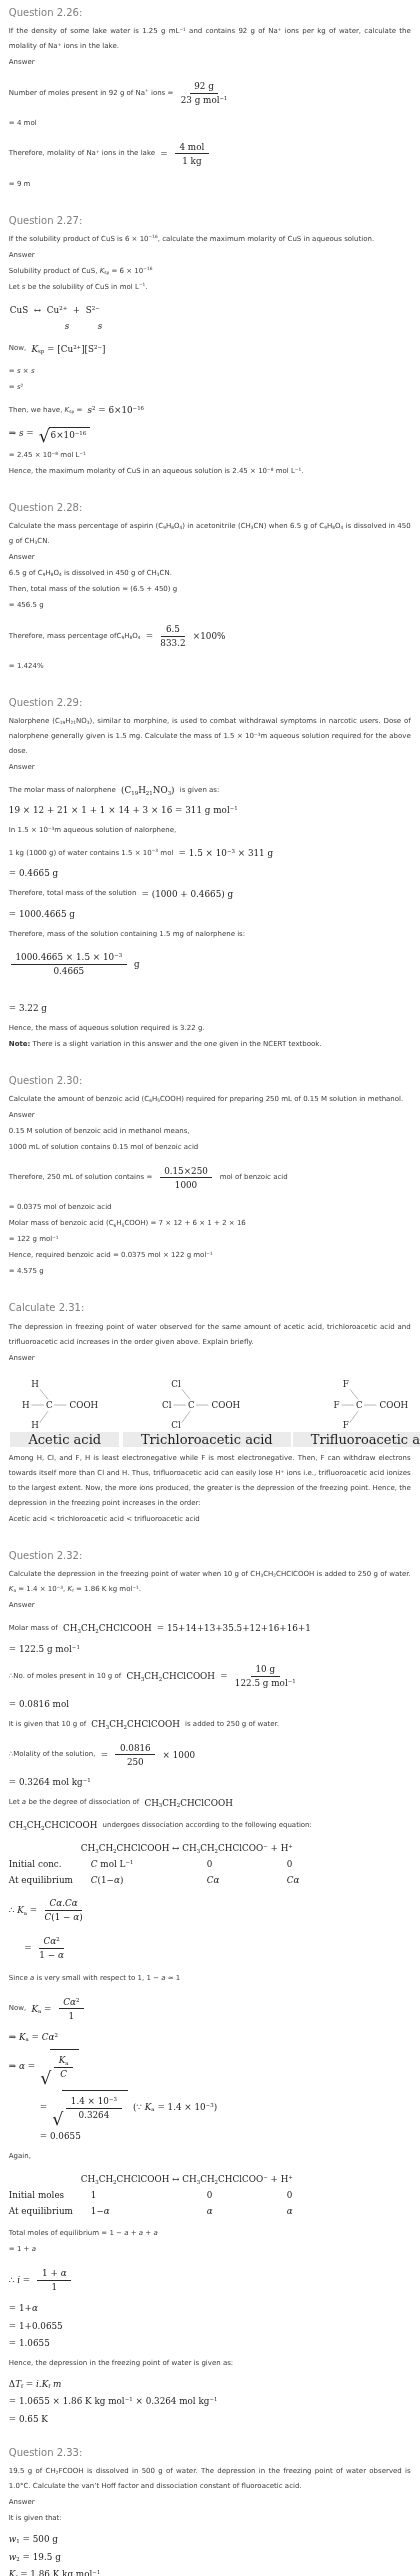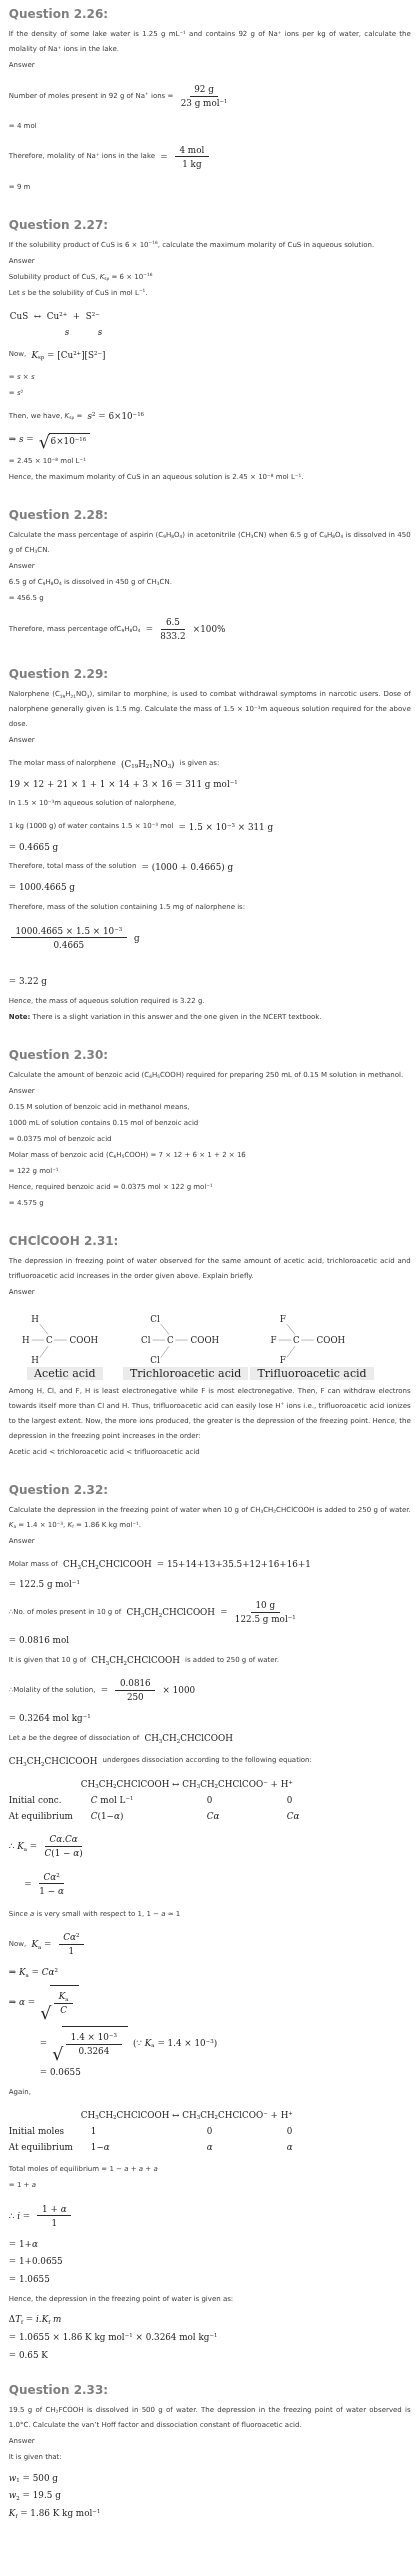--- a/index.html
+++ b/index.html
@@ -2,21 +2,21 @@
 <html style="font-size:8.2px"><head>
 <meta charset="utf-8">
 <style>
   html,body{margin:0;padding:0;background:#ffffff;}
   .page{
     width:420px;min-height:2978px;box-sizing:border-box;
     padding:6.2px 9.3px 20.6px 8.8px;background:#fff;
     font-family:"DejaVu Sans","Liberation Sans",sans-serif;
     color:#3a3a3a;
   }
-  .qh{color:#7f7f7f;font-weight:bold;font-size:12px;margin:23px 0 6.2px;}
+  .qh{color:#7f7f7f;font-weight:normal;font-size:10px;margin:23px 0 6.2px;}
   #doc > .qh:first-child{margin-top:1px;}
   .para{font-size:7px;line-height:15px;text-align:justify;margin:1px 0;}
   .para b{color:#2e2e2e;}
   sup{font-size:62%;vertical-align:baseline;position:relative;top:-0.55em;line-height:0;}
   sub{font-size:62%;vertical-align:baseline;position:relative;top:0.28em;line-height:0;}
   .mline{font-family:"DejaVu Serif","Liberation Serif",serif;font-size:8.8px;color:#1c1c1c;margin:7.7px 0;}
   .row{display:flex;align-items:center;flex-wrap:wrap;column-gap:5.2px;margin:7.7px 0;}
   .it-t{font-size:7px;line-height:15px;}
   .it-m{font-family:"DejaVu Serif","Liberation Serif",serif;font-size:8.8px;color:#1c1c1c;}
   .frac{
@@ -38,22 +38,22 @@
   .eqtable .lab,.eqtable .c,.eqtable .note{flex:0 0 auto;}
   .va .lab{width:82px;}  .va .c1{width:116px;} .va .c2{width:80px;}
   .va .eq-line{margin-left:72px;}
   .vc .lab{width:56px;}  .vc .c1{width:33px;}
   .vc .eq-line{margin-left:1px;}
   .structfig{display:flex;gap:2.1px;margin:9.3px 0 4.1px;align-items:flex-end;}
   .sunit{display:flex;flex-direction:column;align-items:center;}
   .structfig svg text{font-family:"DejaVu Serif","Liberation Serif",serif;font-size:17px;fill:#1f1f1f;}
   .structfig svg line{stroke:#8a8a8a;stroke-width:1.2;}
   .slabel{
-    font-family:"DejaVu Serif","Liberation Serif",serif;font-size:11px;color:#1f1f1f;
-    background:#ebebeb;padding:0 7px;margin-top:1px;white-space:nowrap;
+    font-family:"DejaVu Serif","Liberation Serif",serif;font-size:13px;color:#1f1f1f;
+    background:#ebebeb;padding:0 18px;margin-top:1px;white-space:nowrap;
   }
 </style>
 </head>
 <body>
 
 <div class="page">
   <div id="doc">
       <div class="qh">Question 2.26:</div>
       <div class="para">If the density of some lake water is 1.25 g mL<sup>−1</sup> and contains 92 g of Na<sup>+</sup> ions per kg of water, calculate the molality of Na<sup>+</sup> ions in the lake.</div>
       <div class="para">Answer</div>
@@ -105,30 +105,32 @@
             <span class="it-m">6×10<sup>−16</sup></span>
           </span>
         </span>
       </div>
       <div class="para">= 2.45 × 10<sup>−8</sup> mol L<sup>−1</sup></div>
       <div class="para">Hence, the maximum molarity of CuS in an aqueous solution is 2.45 × 10<sup>−8</sup> mol L<sup>−1</sup>.</div>
       <div class="qh">Question 2.28:</div>
       <div class="para">Calculate the mass percentage of aspirin (C<sub>9</sub>H<sub>8</sub>O<sub>4</sub>) in acetonitrile (CH<sub>3</sub>CN) when 6.5 g of C<sub>9</sub>H<sub>8</sub>O<sub>4</sub> is dissolved in 450 g of CH<sub>3</sub>CN.</div>
       <div class="para">Answer</div>
       <div class="para">6.5 g of C<sub>9</sub>H<sub>8</sub>O<sub>4</sub> is dissolved in 450 g of CH<sub>3</sub>CN.</div>
+      <div class="para">Then, total mass of the solution = (6.5 + 450) g</div>
       <div class="para">= 456.5 g</div>
       <div class="row">
         <span class="it-t">Therefore, mass percentage ofC<sub>9</sub>H<sub>8</sub>O<sub>4</sub></span>
         <span class="it-m">=</span>
         <span class="frac">
           <span class="num">6.5</span>
           <span class="den">833.2</span>
         </span>
         <span class="it-m">×100%</span>
       </div>
+      <div class="para">= 1.424%</div>
       <div class="qh">Question 2.29:</div>
       <div class="para">Nalorphene (C<sub>19</sub>H<sub>21</sub>NO<sub>3</sub>), similar to morphine, is used to combat withdrawal symptoms in narcotic users. Dose of nalorphene generally given is 1.5 mg. Calculate the mass of 1.5 × 10<sup>−3</sup>m aqueous solution required for the above dose.</div>
       <div class="para">Answer</div>
       <div class="row">
         <span class="it-t">The molar mass of nalorphene</span>
         <span class="it-m">(C<sub>19</sub>H<sub>21</sub>NO<sub>3</sub>)</span>
         <span class="it-t">is given as:</span>
       </div>
       <div class="mline">19 × 12 + 21 × 1 + 1 × 14 + 3 × 16 = 311 g mol<sup>−1</sup></div>
       <div class="para">In 1.5 × 10<sup>−3</sup>m aqueous solution of nalorphene,</div>
@@ -152,26 +154,34 @@
       </div>
       <div class="vsp" style="height: 8.2px;"></div>
       <div class="mline">= 3.22 g</div>
       <div class="para">Hence, the mass of aqueous solution required is 3.22 g.</div>
       <div class="para"><b>Note:</b><span> There is a slight variation in this answer and the one given in the NCERT textbook.</span></div>
       <div class="qh">Question 2.30:</div>
       <div class="para">Calculate the amount of benzoic acid (C<sub>6</sub>H<sub>5</sub>COOH) required for preparing 250 mL of 0.15 M solution in methanol.</div>
       <div class="para">Answer</div>
       <div class="para">0.15 M solution of benzoic acid in methanol means,</div>
       <div class="para">1000 mL of solution contains 0.15 mol of benzoic acid</div>
+      <div class="row">
+        <span class="it-t">Therefore, 250 mL of solution contains =</span>
+        <span class="frac">
+          <span class="num">0.15×250</span>
+          <span class="den">1000</span>
+        </span>
+        <span class="it-t">mol of benzoic acid</span>
+      </div>
       <div class="para">= 0.0375 mol of benzoic acid</div>
       <div class="para">Molar mass of benzoic acid (C<sub>6</sub>H<sub>5</sub>COOH) = 7 × 12 + 6 × 1 + 2 × 16</div>
       <div class="para">= 122 g mol<sup>−1</sup></div>
       <div class="para">Hence, required benzoic acid = 0.0375 mol × 122 g mol<sup>−1</sup></div>
       <div class="para">= 4.575 g</div>
-      <div class="qh">CHClCOOH 2.31:</div>
+      <div class="qh">Calculate 2.31:</div>
       <div class="para">The depression in freezing point of water observed for the same amount of acetic acid, trichloroacetic acid and trifluoroacetic acid increases in the order given above. Explain briefly.</div>
       <div class="para">Answer</div>
       <div class="structfig">
         <div class="sunit">
           <svg viewBox="0 0 218 108" width="112" height="56">
             <text x="58" y="22" text-anchor="end">H</text>
             <text x="40" y="64" text-anchor="end">H</text>
             <text x="58" y="102" text-anchor="end">H</text>
             <line x1="60" y1="27" x2="76" y2="47"></line>
             <line x1="44" y1="58" x2="68" y2="58"></line>

